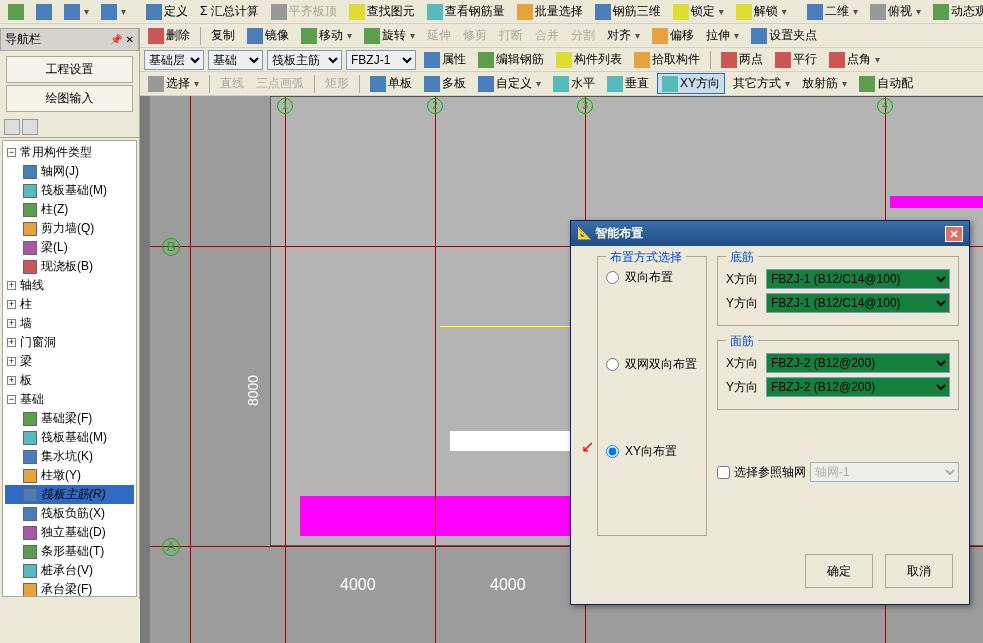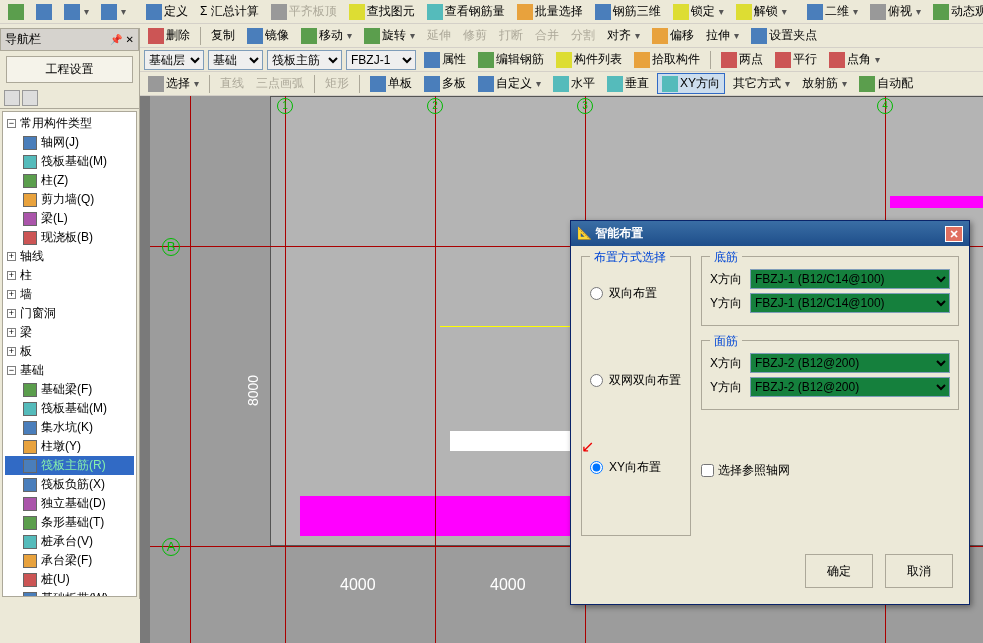--- a/index.html
+++ b/index.html
@@ -18,21 +18,21 @@
 .nav-panel { position: absolute; left: 0; top: 28px; width: 140px; height: 571px; background: #ece9d8; border-right: 1px solid #aca899; display: flex; flex-direction: column; }
 .nav-title { background: #d6d3ce; border: 1px solid #aca899; padding: 2px 4px; display: flex; justify-content: space-between; align-items: center; }
 .nav-title .pin { font-size: 10px; }
 .nav-buttons { display: flex; flex-direction: column; padding: 4px; }
 .nav-buttons .navbtn { border: 1px solid #aca899; background: #f5f3ea; padding: 4px 8px; margin: 1px 2px; text-align: center; cursor: pointer; }
 .nav-mini { display: flex; gap: 2px; padding: 2px 4px; border-bottom: 1px solid #aca899; }
 .nav-mini span { width: 16px; height: 16px; display: inline-block; background: #ddd; border: 1px solid #999; }
 .tree { flex: 1; overflow-y: auto; background: #fff; border: 1px solid #aca899; margin: 2px; padding: 2px; }
 .tree-node { display: flex; align-items: center; gap: 4px; padding: 1px 2px; cursor: pointer; white-space: nowrap; }
 .tree-node.indent1 { padding-left: 18px; }
-.tree-node.selected { background: #316ac5; color: #86efac; }
+.tree-node.selected { background: #316ac5; color: #000000; font-style: italic; }
 .tree-toggle { width: 9px; height: 9px; border: 1px solid #808080; display: inline-flex; align-items: center; justify-content: center; font-size: 9px; line-height: 7px; color: #000; background: #fff; }
 .tree-icon { width: 14px; height: 14px; display: inline-block; border: 1px solid #666; }
 
 
 .main-area { position: absolute; left: 140px; top: 24px; right: 0; height: 619px; display: flex; flex-direction: column; }
 .canvas-wrap { flex: 1; position: relative; background: #9c9c9c; overflow: hidden; }
 .canvas { position: absolute; left: 10px; top: 0; right: 0; bottom: 0; background: #9c9c9c; }
 .grid-v { position: absolute; top: 0; bottom: 0; width: 1px; background: #a00; }
 .grid-h { position: absolute; left: 0; right: 0; height: 1px; background: #a00; }
 .grid-circle { position: absolute; width: 16px; height: 16px; border: 1px solid #0b0; border-radius: 50%; color: #0b0; font-size: 10px; text-align: center; line-height: 14px; }
@@ -42,21 +42,21 @@
 .dim-text { position: absolute; color: #fff; font-size: 16px; }
 .yellow-line { position:absolute; height:1px; background:#ff0; }
 .ruler-left { position: absolute; left:0; top:0; bottom:0; width:10px; background:#7a7a7a; }
 .ruler-num-v { position:absolute; left:10px; color:#fff; font-size:14px; transform: rotate(-90deg); transform-origin:left top; }
 
 
 .dialog { position: absolute; left: 570px; top: 220px; width: 400px; height: 385px; background: #ece9d8; border: 1px solid #0a246a; box-shadow: 2px 2px 6px rgba(0,0,0,0.4); }
 .dlg-title { background: linear-gradient(#3a6ea5,#1e4e8a); color: #fff; padding: 4px 6px; display: flex; justify-content: space-between; align-items: center; font-weight: bold; }
 .dlg-close { width: 18px; height: 16px; background: #e07060; border: 1px solid #fff; color: #fff; text-align: center; line-height: 14px; cursor: pointer; font-size: 11px; }
 .dlg-body { padding: 10px; display: flex; gap: 10px; }
-.fieldset { border: 1px solid #aca899; padding: 28px 8px 8px 8px; position: relative; }
+.fieldset { border: 1px solid #aca899; padding: 12px 8px 8px 8px; position: relative; margin-left: 16px; }
 .fieldset .legend { position: absolute; top: -8px; left: 8px; background: #ece9d8; padding: 0 4px; color: #0046d5; }
 .radio-group { display: flex; flex-direction: column; gap: 20px; }
 .radio-opt { display: flex; align-items: center; gap: 6px; }
 .radio-opt input { width: 13px; height: 13px; }
 .right-col { display: flex; flex-direction: column; gap: 14px; flex: 1; }
 .group-box { border: 1px solid #aca899; padding: 8px; position: relative; }
 .group-box .gb-title { position: absolute; top: -8px; left: 8px; background: #ece9d8; padding: 0 4px; color: #0046d5; }
 .field-row { display: flex; align-items: center; gap: 6px; margin: 4px 0; }
 .field-row label { width: 34px; }
 .field-row select { flex: 1; height: 20px; border: 1px solid #7f9db9; background: #15803d; font-size: 12px; }
@@ -139,20 +139,21 @@
     </span>
 </div>
 
 <div class="nav-panel">
   <div class="nav-title">
     <span>导航栏</span>
     <span class="pin">📌 ✕</span>
   </div>
   <div class="nav-buttons">
     <div class="navbtn">工程设置</div>
+    <div class="navbtn">绘图输入</div>
   </div>
   <div class="nav-mini">
     <span></span>
     <span></span>
   </div>
   <div class="tree">
     <div class="tree-node">
         <span class="tree-toggle">−</span>
         <span>常用构件类型</span>
       </div>
@@ -489,20 +490,21 @@
           </div>
         <div class="field-row">
             <label>Y方向</label>
             <select><option>FBZJ-2 (B12@200)</option></select>
           </div>
       </div>
       <div class="arrow-ann" style="left:10px; top:216px;">↙</div>
       <div class="checkbox-row" style="margin-top:38px;">
         <input type="checkbox" style="">
         <span>选择参照轴网</span>
+        <select disabled=""><option>轴网-1</option></select>
       </div>
     </div>
   </div>
   <div class="dlg-buttons">
     <button>确定</button>
     <button>取消</button>
   </div>
 </div>
 
 </body></html>

